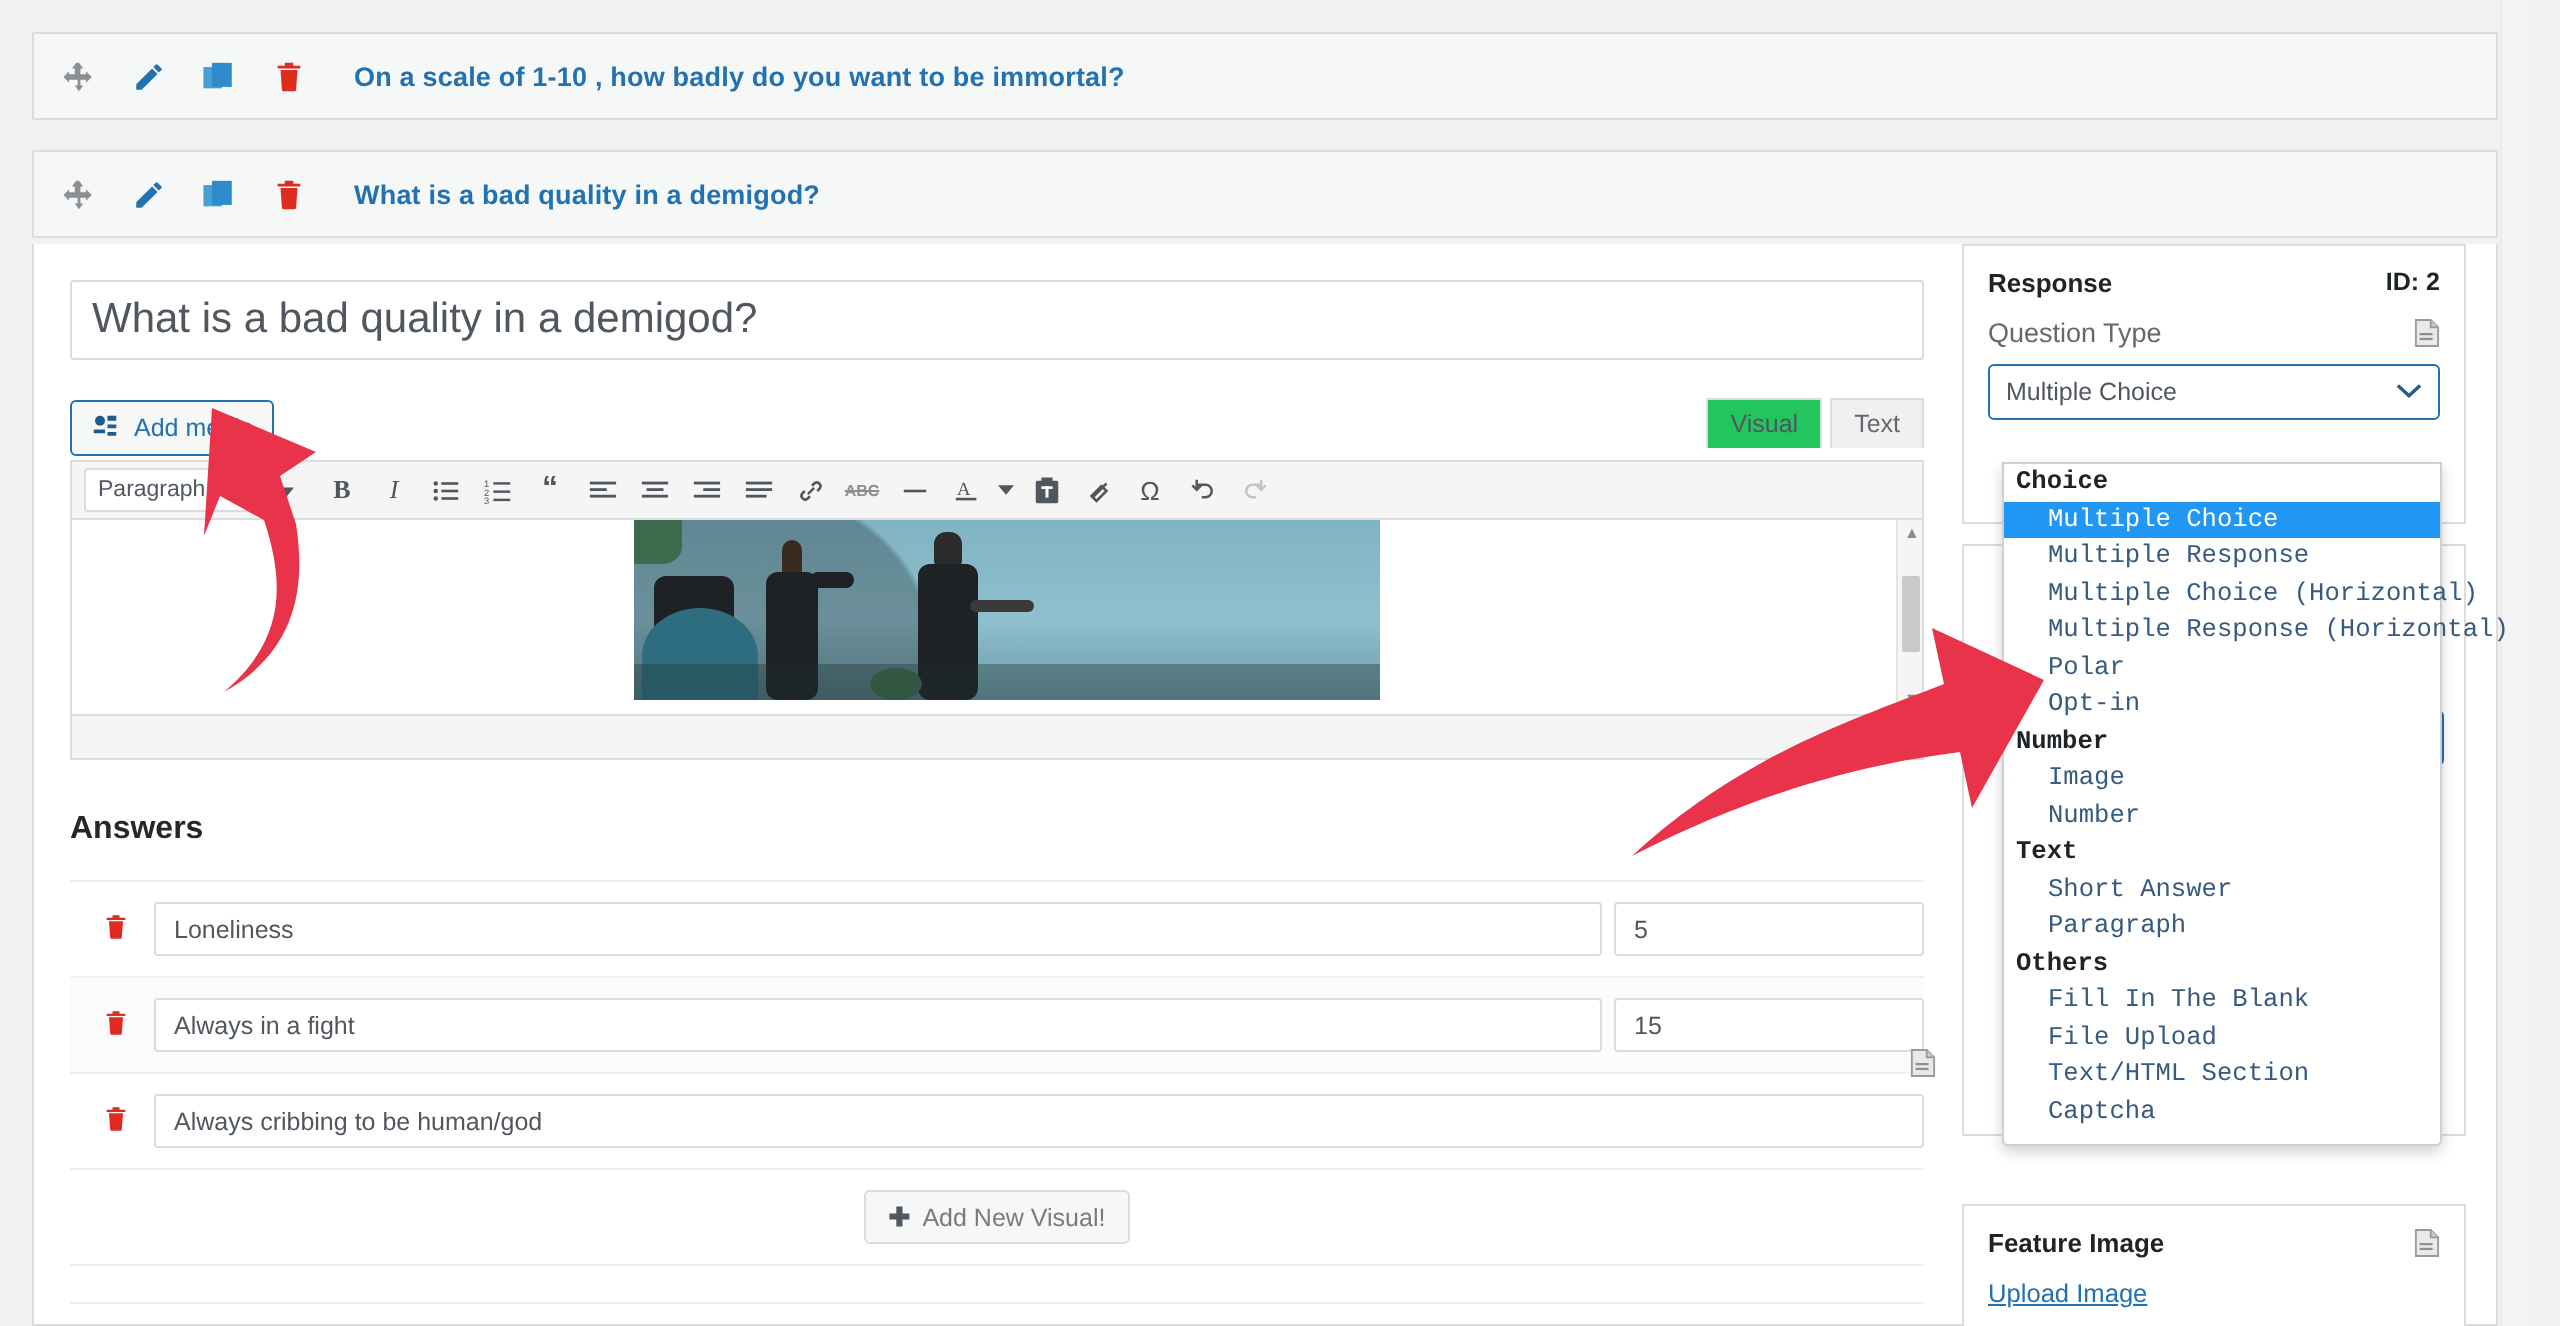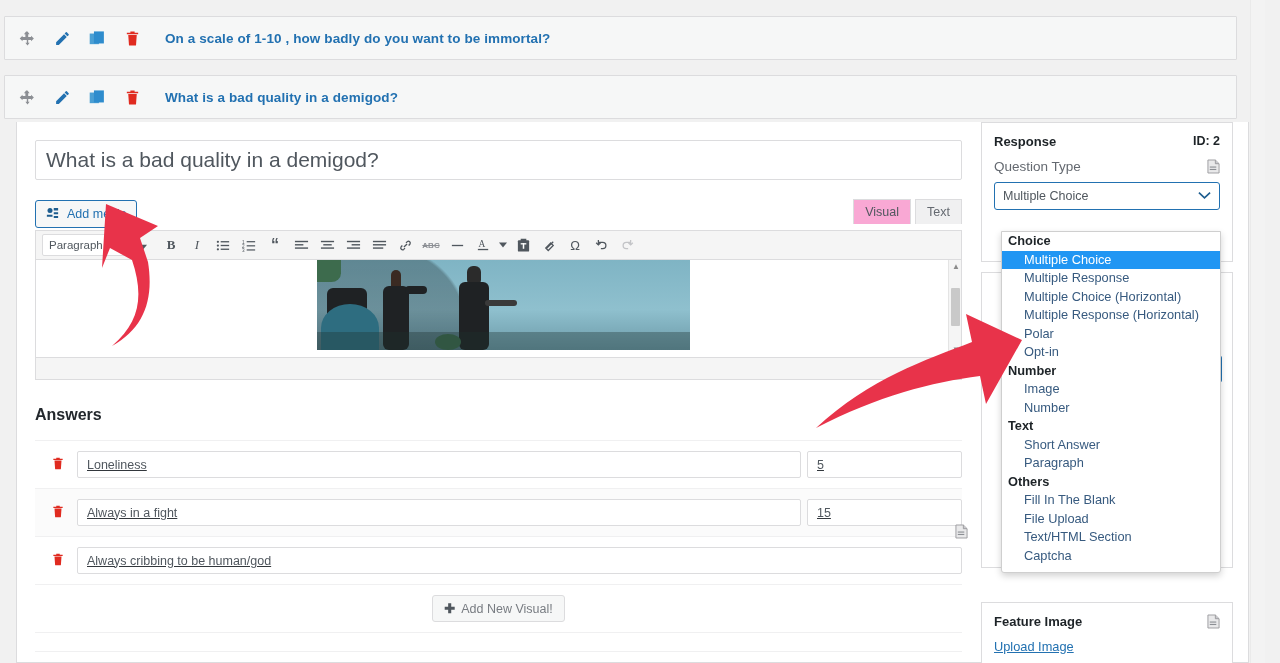--- a/index.html
+++ b/index.html
@@ -26,21 +26,21 @@
     position: absolute;
     right: 0; top: 0;
     width: 15px; height: 663px;
     background: #f3f3f3;
     border-left: 1px solid #eaeaea;
   }
 
   
   .qrow {
     position: absolute;
-    left: 4px;
+    left: 16px;
     width: 1233px;
     height: 44px;
     background: #f6f7f7;
     border: 1px solid #dcdcde;
     border-radius: 1px;
     display: flex;
     align-items: center;
     padding: 0 14px;
   }
   .qrow-icons { display: flex; align-items: center; gap: 18px; }
@@ -110,21 +110,21 @@
   .wp-tab {
     height: 25px; padding: 0 11px;
     display: flex; align-items: center;
     font-size: 12.5px; color: #646970;
     background: #f0f0f1;
     border: 1px solid #dcdcde;
     border-bottom: none;
     margin-left: 4px;
     cursor: pointer;
   }
-  .wp-tab.active { background: #f9a8d4; color: #50575e; }
+  .wp-tab.active { background: #22c55e; color: #50575e; }
 
   
   #mce-toolbar {
     margin-top: 2px;
     height: 30px;
     background: #f5f5f5;
     border: 1px solid #dcdcde;
     display: flex;
     align-items: center;
     padding: 0 6px;
@@ -190,21 +190,20 @@
   #answers-panel {
     margin-top: 16px;
     border-top: 1px solid #f0f0f1;
   }
   .ans-row {
     display: flex;
     align-items: center;
     height: 48px;
     border-bottom: 1px solid #f0f0f1;
     padding-left: 16px;
-    text-decoration: underline;
   }
   .ans-row:nth-child(even) { background: #fbfbfb; }
   .ans-del { width: 26px; }
   .ans-text {
     flex: 1 1 auto;
     height: 27px;
     border: 1px solid #dcdcde;
     border-radius: 2px;
     background: #fff;
     padding: 0 9px;
@@ -287,20 +286,21 @@
   #dropdown {
     position: absolute;
     left: 1001px; top: 231px;
     width: 220px;
     background: #fff;
     border: 1px solid #cfcfcf;
     border-radius: 0 0 3px 3px;
     box-shadow: 0 3px 7px rgba(0,0,0,.18);
     padding: 0;
     z-index: 60;
+    font-family: Liberation Mono, monospace;
   }
   .dd-group {
     font-size: 12.8px;
     font-weight: 700;
     color: #1d2327;
     padding: 1px 6px 1px 6px;
     line-height: 16.5px;
   }
   .dd-item {
     font-size: 12.8px;

